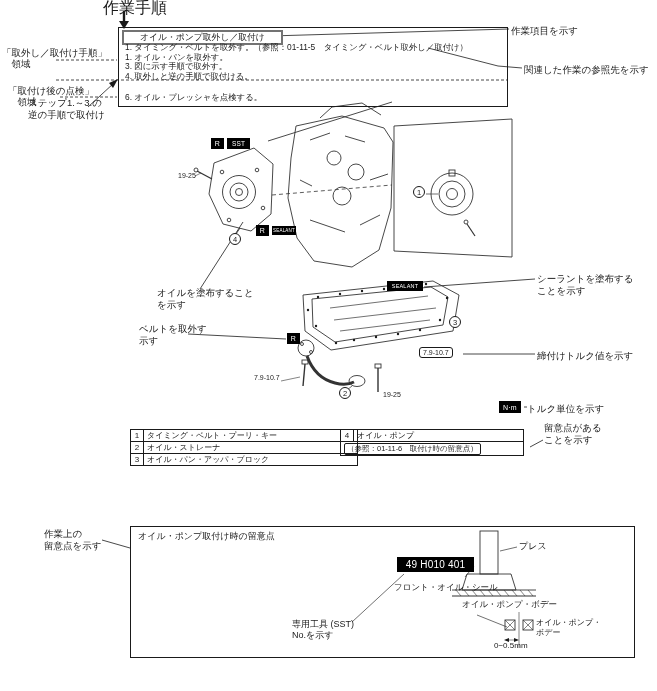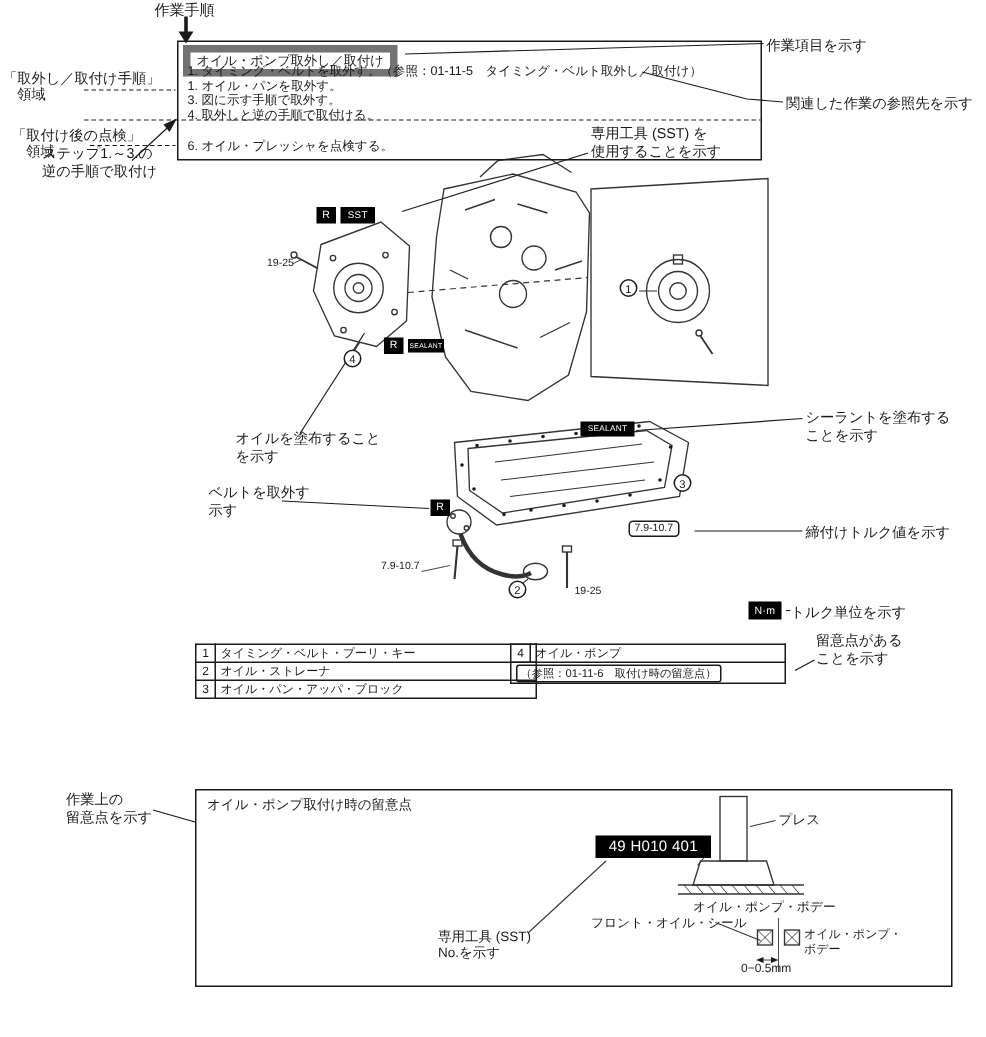--- a/index.html
+++ b/index.html
@@ -4,23 +4,23 @@
 <style>
   *{margin:0;padding:0;box-sizing:border-box}
   html,body{background:#fff}
   body{font-family:"Liberation Sans","DejaVu Sans",sans-serif;color:#1a1a1a}
   .page{position:relative;width:657px;height:691px;background:#fff;overflow:hidden}
   .abs{position:absolute}
   .lbl{position:absolute;font-size:9.5px;line-height:11.5px;white-space:pre-line;color:#1a1a1a}
   .lbl.s8{font-size:8px;line-height:10px}
   .lbl.s85{font-size:8.5px;line-height:10.5px}
   .lbl.s9{font-size:9px;line-height:11px}
-  .lbl.s10{font-size:10px}
+  .lbl.s10{font-size:16px}
   .box{position:absolute;border:1px solid #1a1a1a;background:transparent}
-  .ptitle{position:absolute;left:3px;top:2px;border:5px solid #737373;padding:0 4px;font-size:8.8px;line-height:11px;background:#fff;white-space:nowrap}
+  .ptitle{position:absolute;left:3px;top:2px;border:2px solid #737373;padding:0 16px;font-size:8.8px;line-height:11px;background:#fff;white-space:nowrap}
   .pstep{position:absolute;left:6px;font-size:8.4px;line-height:9.5px;white-space:nowrap}
   .badge{position:absolute;background:#000;color:#fff;display:flex;align-items:center;justify-content:center;font-weight:normal;letter-spacing:.2px}
   .callout{position:absolute;width:12px;height:12px;border:1px solid #1a1a1a;border-radius:50%;font-size:7.5px;display:flex;align-items:center;justify-content:center;background:#fff}
   .torq{position:absolute;font-size:7px;white-space:nowrap}
   .torqbox{position:absolute;font-size:7px;white-space:nowrap;border:0.9px solid #1a1a1a;border-radius:3px;padding:1px 3px;background:#fff}
   table{border-collapse:collapse;font-size:8px}
   td{border:1px solid #1a1a1a;padding:0 3px;height:11px;white-space:nowrap;vertical-align:middle}
   .numcell{width:13px;text-align:center}
   .refnote{border:0.9px solid #1a1a1a;border-radius:2px;padding:0 2px;font-size:7.5px;display:inline-block}
   svg.linework{position:absolute;left:0;top:0;pointer-events:none}
@@ -168,22 +168,20 @@
 
   <div class="lbl" style="left:2px;top:48px;line-height:10.5px">「取外し／取付け手順」
 　領域</div>
   <div class="lbl" style="left:8px;top:86px;line-height:10.5px">「取付け後の点検」
 　領域</div>
   <div class="lbl" style="left:28px;top:97px">ステップ1.～3.の
 逆の手順で取付け</div>
 
   <div class="lbl" style="left:511px;top:25px">作業項目を示す</div>
   <div class="lbl" style="left:524px;top:64px">関連した作業の参照先を示す</div>
-  <div class="lbl" style="left:394px;top:84px">専用工具 (SST) を
-使用することを示す</div>
 
   <div class="badge" style="left:211px;top:138px;width:13px;height:11px;font-size:7px">R</div>
   <div class="badge" style="left:227px;top:138px;width:23px;height:11px;font-size:6.5px">SST</div>
   <div class="badge" style="left:256px;top:225px;width:13px;height:11px;font-size:7px">R</div>
   <div class="badge" style="left:272px;top:226px;width:24px;height:9px;font-size:4.5px">SEALANT</div>
   <div class="badge" style="left:387px;top:281px;width:36px;height:10px;font-size:5.5px">SEALANT</div>
   <div class="badge" style="left:287px;top:333px;width:13px;height:11px;font-size:7px">R</div>
   <div class="badge" style="left:499px;top:401px;width:22px;height:12px;font-size:7px">N·m</div>
 
   <div class="callout" style="left:413px;top:186px">1</div>
@@ -242,20 +240,20 @@
   <div class="lbl" style="left:44px;top:528px">作業上の
 留意点を示す</div>
 
   <div class="box" style="left:130px;top:526px;width:505px;height:132px"></div>
   <div class="lbl s9" style="left:138px;top:531px">オイル・ポンプ取付け時の留意点</div>
 
   <div class="badge" style="left:397px;top:557px;width:77px;height:15px;font-size:10px">49 H010 401</div>
 
   <div class="lbl s9" style="left:519px;top:541px">プレス</div>
   <div class="lbl s85" style="left:462px;top:599px">オイル・ポンプ・ボデー</div>
-  <div class="lbl s85" style="left:394px;top:610px">フロント・オイル・シール</div>
+  <div class="lbl s85" style="left:394px;top:582px">フロント・オイル・シール</div>
   <div class="lbl s9" style="left:292px;top:619px">専用工具 (SST)
 No.を示す</div>
   <div class="lbl s8" style="left:536px;top:618px">オイル・ポンプ・
 ボデー</div>
   <div class="lbl s8" style="left:494px;top:641px">0−0.5mm</div>
 
 </div>
 
 </body></html>

